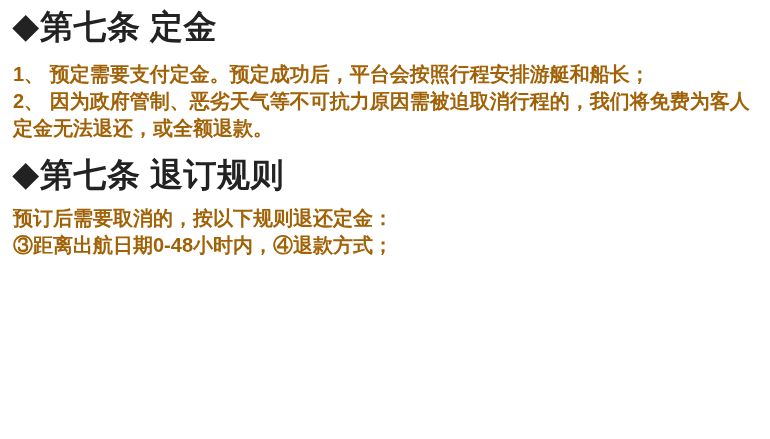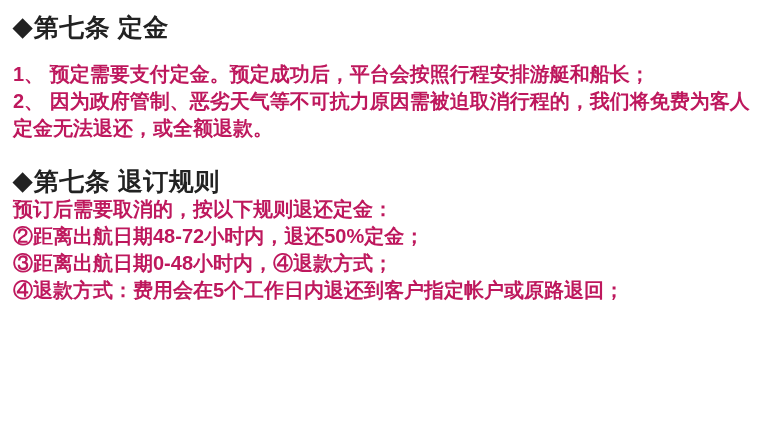--- a/index.html
+++ b/index.html
@@ -12,44 +12,44 @@
     height: 439px;
     overflow: hidden;
     font-family: "Liberation Sans", sans-serif;
     color: #2e2e2e;
   }
   .doc {
     padding: 12px 12px 0 13px;
   }
   .section-heading {
     margin: 0;
-    font-size: 25px;
+    font-size: 33px;
     line-height: 30px;
     font-weight: bold;
     color: #222222;
     letter-spacing: 0.5px;
     white-space: nowrap;
   }
   .section-heading .bullet {
     display: inline-block;
     transform: translateY(-1px);
     margin-right: 1px;
   }
   .para {
     font-size: 20px;
     line-height: 27px;
     font-weight: 600;
-    color: #be185d;
+    color: #a16207;
   }
   .para .line {
     white-space: nowrap;
   }
   #para-1 { margin-top: 19px; }
-  #heading-2 { margin-top: 24px; }
-  #para-2 { }
+  #heading-2 { margin-top: 18px; }
+  #para-2 { margin-top: 15px; }
 </style>
 </head>
 <body>
 
 <div class="doc">
 
   <h1 class="section-heading" id="heading-1">
     <span class="bullet">◆</span><span>第七条 定金</span>
   </h1>
 
@@ -58,18 +58,16 @@
     <div class="line">2、 因为政府管制、恶劣天气等不可抗力原因需被迫取消行程的，我们将免费为客人</div>
     <div class="line">定金无法退还，或全额退款。</div>
   </div>
 
   <h1 class="section-heading" id="heading-2">
     <span class="bullet">◆</span><span>第七条 退订规则</span>
   </h1>
 
   <div class="para" id="para-2">
     <div class="line">预订后需要取消的，按以下规则退还定金：</div>
-    <div class="line">②距离出航日期48-72小时内，退还50%定金；</div>
     <div class="line">③距离出航日期0-48小时内，④退款方式；</div>
-    <div class="line">④退款方式：费用会在5个工作日内退还到客户指定帐户或原路退回；</div>
   </div>
 
 </div>
 
 </body></html>

